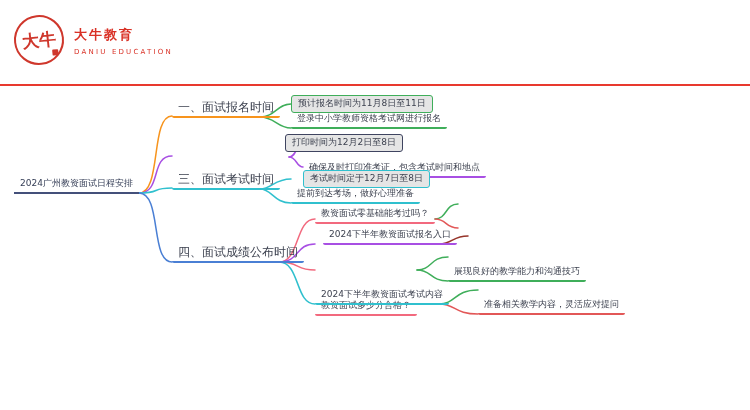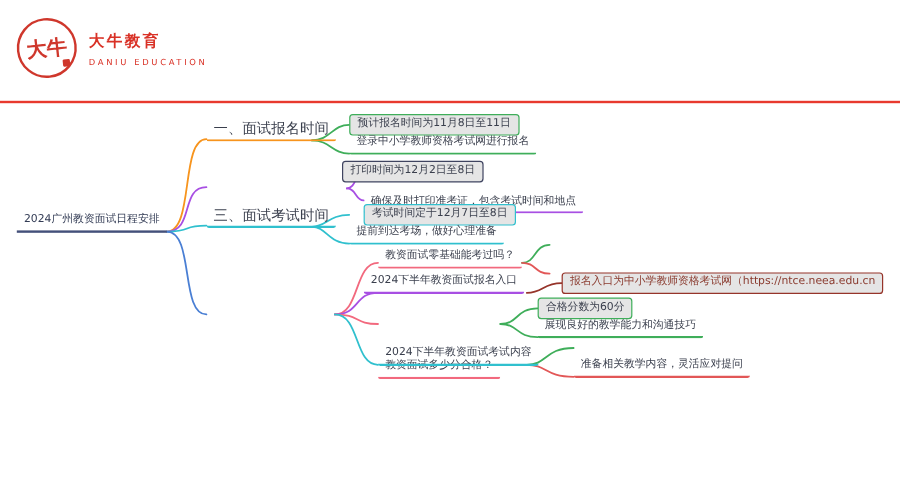--- a/index.html
+++ b/index.html
@@ -98,26 +98,25 @@
   <div class="node leaf box" style="left: 291px; top: 9px; --c: #3fae5a;">预计报名时间为11月8日至11日</div>
   <div class="node leaf u" style="left: 291px; top: 25px; --c: #3fae5a;">登录中小学教师资格考试网进行报名</div>
 
   <div class="node leaf box" style="left: 285px; top: 48px; text-align: center; --c: #3f4460;">打印时间为12月2日至8日</div>
   <div class="node leaf u" style="left: 303px; top: 74px; font-family: Liberation Serif, serif; --c: #a84fe3;">确保及时打印准考证，包含考试时间和地点</div>
 
   <div class="node lvl1 u" style="left: 172px; top: 85px; --c: #30c0ce;">三、面试考试时间</div>
   <div class="node leaf box" style="left: 303px; top: 84px; --c: #30c0ce;">考试时间定于12月7日至8日</div>
   <div class="node leaf u" style="left: 291px; top: 100px; --c: #30c0ce;">提前到达考场，做好心理准备</div>
 
+  <div class="node lvl1 u" style="left: 172px; top: 158px; --c: #4a7fd4;">四、面试成绩公布时间</div>
 
   <div class="node leaf u" style="left: 315px; top: 120px; --c: #f2697e;">教资面试零基础能考过吗？</div>
 
-  <div class="node leaf u" style="left: 303px; top: 141px; --c: #a84fe3;">2024下半年教资面试报名入口</div>
-  <div class="node leaf box url-text" style="left: 468px; top: 141px; --c: #96342a;">报名入口为中小学教师资格考试网（https://ntce.neea.edu.cn</div>
+  <div class="node leaf u" style="left: 323px; top: 141px; --c: #a84fe3;">2024下半年教资面试报名入口</div>
 
   <div class="node leaf u" style="left: 315px; top: 176px; margin-top: 36px; --c: #f2697e;">教资面试多少分合格？</div>
-  <div class="node leaf box" style="left: 448px; top: 162px; --c: #3fae5a;">合格分数为60分</div>
   <div class="node leaf u" style="left: 448px; top: 178px; --c: #3fae5a;">展现良好的教学能力和沟通技巧</div>
 
   <div class="node leaf u" style="left: 315px; top: 201px; --c: #30c0ce;">2024下半年教资面试考试内容</div>
   <div class="node leaf u" style="left: 478px; top: 211px; --c: #e25757;">准备相关教学内容，灵活应对提问</div>
 
 </div>
 
 </body></html>

